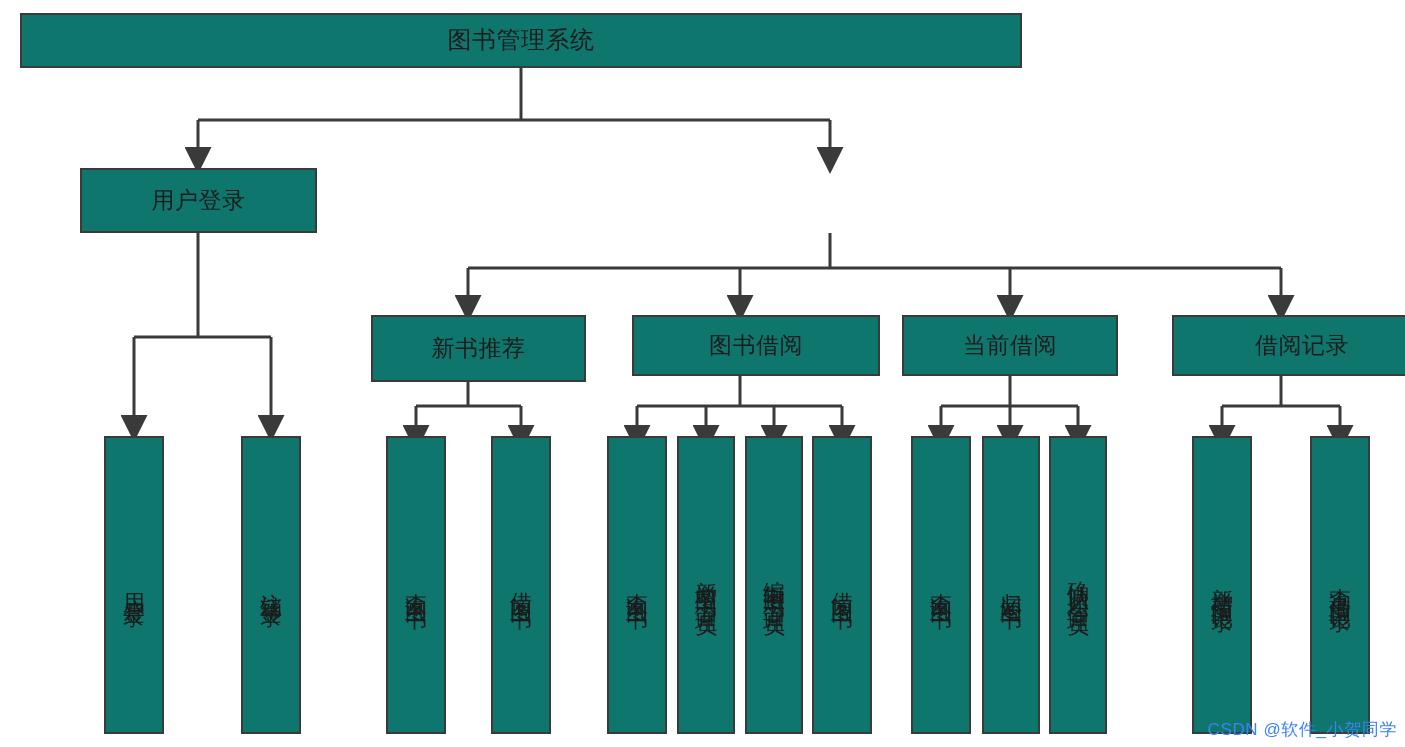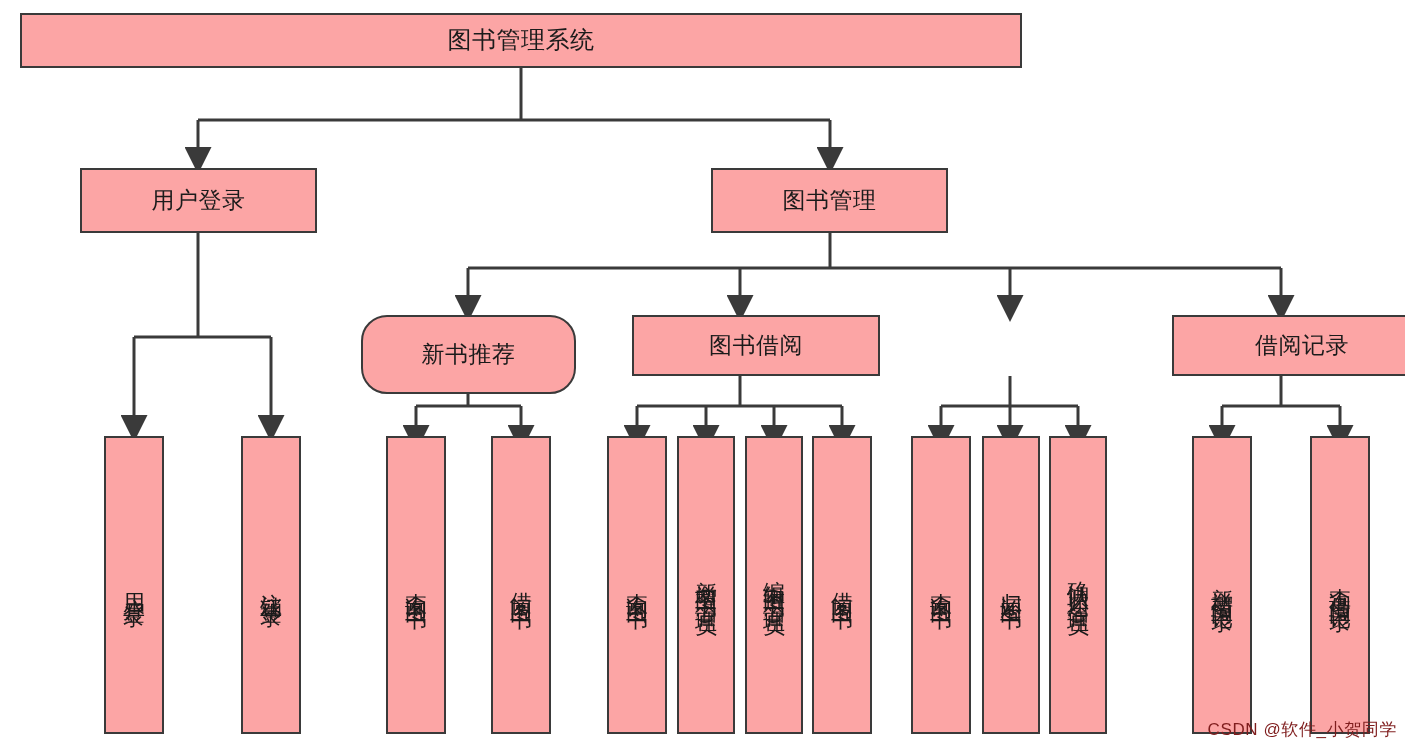--- a/index.html
+++ b/index.html
@@ -23,21 +23,21 @@
     position: absolute;
     left: 0;
     top: 0;
     width: 1405px;
     height: 747px;
     pointer-events: none;
   }
   .node {
     position: absolute;
     box-sizing: border-box;
-    background: #fca5a5;
+    background: #0f766e;
     border: 2.5px solid #3a3a3a;
     display: flex;
     align-items: center;
     justify-content: center;
     overflow: hidden;
   }
   .node-label {
     color: #1b1b1b;
     text-align: center;
     line-height: 1.18;
@@ -59,21 +59,21 @@
     line-height: 1.1;
   }
   .node.root .node-label {
     font-size: 24px;
   }
   .watermark {
     position: absolute;
     right: 8px;
     bottom: 6px;
     font-size: 17px;
-    color: #7f1d1d;
+    color: #3b82f6;
     letter-spacing: 0.6px;
     white-space: nowrap;
   }
 </style>
 </head>
 <body>
 
 <div id="diagram-root">
 
   <svg class="edges" viewBox="0 0 1405 747" xmlns="http://www.w3.org/2000/svg">
@@ -126,29 +126,29 @@
     </g>
   </svg>
 
   <div class="node horizontal root" style="left:20px; top:13px; width:1002px; height:55px;">
     <span class="node-label">图书管理系统</span>
   </div>
 
   <div class="node horizontal" style="left:80px; top:168px; width:237px; height:65px;">
     <span class="node-label">用户登录</span>
   </div>
-  <div class="node horizontal" style="left:711px; top:168px; width:237px; height:65px;">
-    <span class="node-label">图书管理</span>
-  </div>
 
-  <div class="node horizontal" style="left:361px; top:315px; width:215px; height:79px;border-radius:26px;">
+  <div class="node horizontal" style="left:371px; top:315px; width:215px; height:67px;">
     <span class="node-label">新书推荐</span>
   </div>
   <div class="node horizontal" style="left:632px; top:315px; width:248px; height:61px;">
     <span class="node-label">图书借阅</span>
+  </div>
+  <div class="node horizontal" style="left:902px; top:315px; width:216px; height:61px;">
+    <span class="node-label">当前借阅</span>
   </div>
   <div class="node horizontal" style="left:1172px; top:315px; width:260px; height:61px;">
     <span class="node-label">借阅记录</span>
   </div>
 
   <div class="node vertical" style="left:104px; top:436px; width:60px; height:298px;">
     <span class="node-label">用户登录</span>
   </div>
   <div class="node vertical" style="left:241px; top:436px; width:60px; height:298px;">
     <span class="node-label">注销登录</span>

